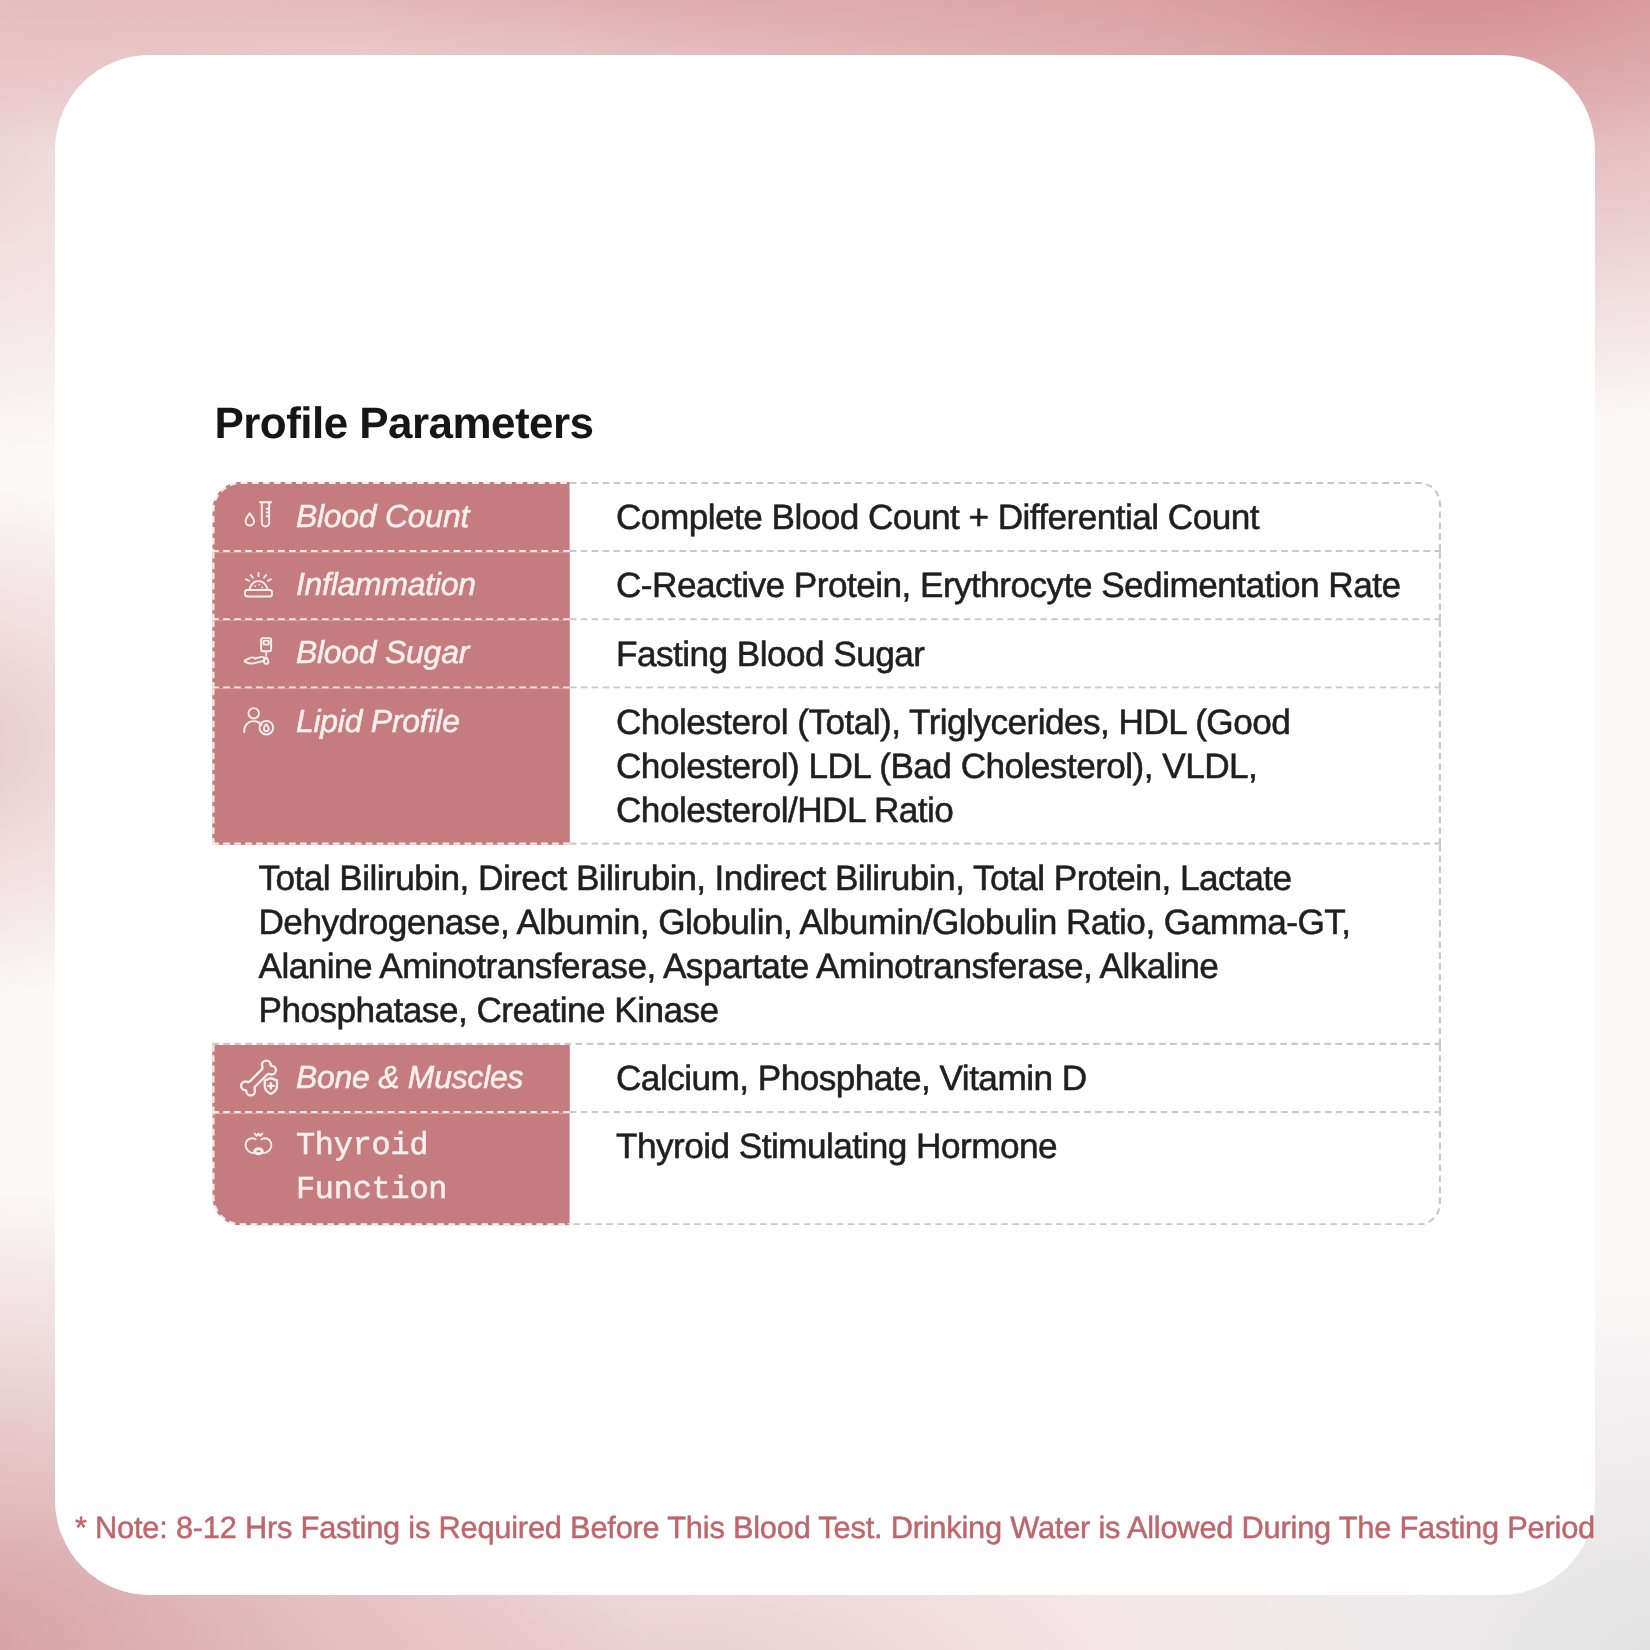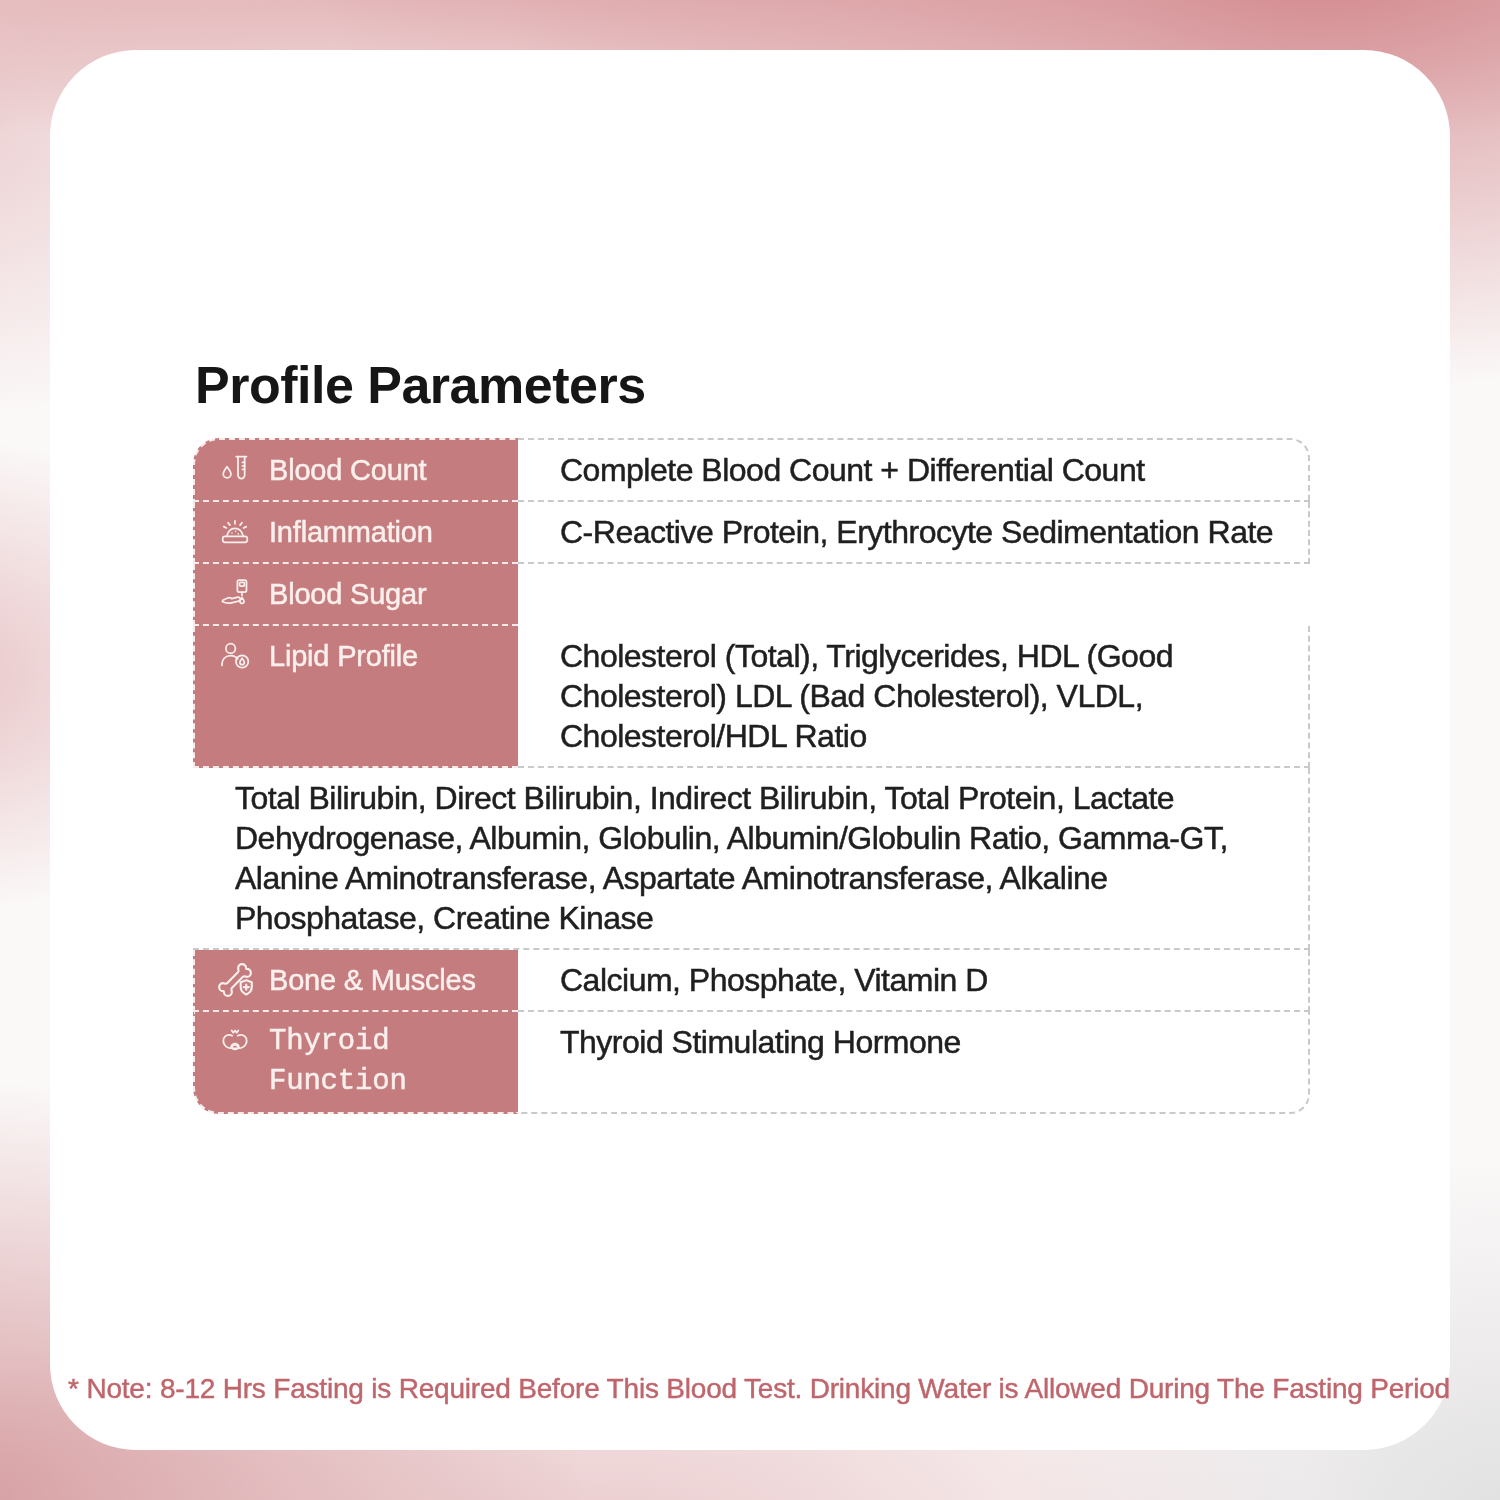--- a/index.html
+++ b/index.html
@@ -19,31 +19,31 @@
       radial-gradient(42% 28% at -3% 100%, rgba(190,100,106,.60) 0%, rgba(190,100,106,0) 100%),
       radial-gradient(48% 22% at 40% 103%, rgba(198,106,112,.32) 0%, rgba(198,106,112,0) 100%),
       radial-gradient(34% 24% at 101% 101%, rgba(158,163,168,.28) 0%, rgba(158,163,168,0) 100%),
       #fbf8f8;
   }
   .card{
     position:absolute; inset:50px; background:var(--card_bg); border-radius:86px;
   }
   .content{ position:absolute; left:143px; top:312px; width:1117px; }
   .title{
-    font-size:52px; font-weight:bold; color:var(--title_text);
+    font-size:40px; font-weight:bold; color:var(--title_text);
     letter-spacing:-0.5px; line-height:46px; margin:0 0 30px 2px;
   }
   .table{ width:100%; }
   .row{ display:flex; }
   .cell-left{
     width:325px; flex:0 0 325px; background:var(--rose); color:var(--label_text);
     display:flex; align-items:flex-start; padding:10px 6px 10px 20px;
     border-left:2px dashed var(--dash_on_rose); position:relative;
   }
-  .row:not(:last-child) .cell-left{ border-bottom:2px dashed var(--dash_on_rose); }
+  .row:not(:last-child) .cell-left{ border-bottom:2px dashed var(--dash_on_rose);font-style:italic; }
   .row:first-child  .cell-left{ border-top:2px dashed var(--dash_on_rose); border-top-left-radius:26px; }
   .row:last-child   .cell-left{ border-bottom:2px dashed var(--dash_on_rose); border-bottom-left-radius:26px;font-family:Liberation Mono, monospace; }
   .cell-right{
     flex:1; padding:10px 14px 10px 42px; background:#fff;
     border-right:2px dashed var(--dash_on_white);
   }
   .row:not(:last-child) .cell-right{ border-bottom:2px dashed var(--dash_on_white); }
   .row:first-child  .cell-right{ border-top:2px dashed var(--dash_on_white); border-top-right-radius:20px; }
   .row:last-child   .cell-right{ border-bottom:2px dashed var(--dash_on_white); border-bottom-right-radius:20px; }
   .icon{ width:40px; height:38px; flex:0 0 40px; margin-top:1px;
@@ -120,20 +120,23 @@
                 <rect x="27" y="6.5" width="11.5" height="15" rx="2.2"></rect>
                 <rect x="29.8" y="9.3" width="6" height="4.6" rx="1"></rect>
                 <path d="M32.8 21.5v4.3"></path>
                 <path d="M32.8 28.3c-1.6 2.2-2.6 3.7-2.6 5a2.6 2.6 0 0 0 5.2 0c0-1.3-1-2.8-2.6-5Z"></path>
                 <path d="M8 33.5c3.4 1.9 7.6 2.5 11.5 1.6l9.2-2.2a2.5 2.5 0 1 0-1.2-4.9l-7.5 1.8"></path>
                 <path d="M20 29.8c-1.7-1.3-4-1.5-5.9-.5L8.5 32"></path>
               </svg>
           </span>
           <span class="label">Blood Sugar</span>
         </div>
+        <div class="cell-right">
+          <span class="desc">Fasting Blood Sugar</span>
+        </div>
       </div>
 
       <div class="row">
         <div class="cell-left">
           <span class="icon">
             <svg viewBox="0 0 48 48">
                 <circle cx="18.5" cy="14.5" r="6"></circle>
                 <path d="M7.5 36c0-8.3 4.9-12.5 11-12.5 3.9 0 7 1.6 8.9 4.3"></path>
                 <circle cx="33" cy="31" r="7.8"></circle>
                 <path d="M33 26.8c-1.7 2.3-2.8 3.9-2.8 5.3a2.8 2.8 0 0 0 5.6 0c0-1.4-1.1-3-2.8-5.3Z"></path>

